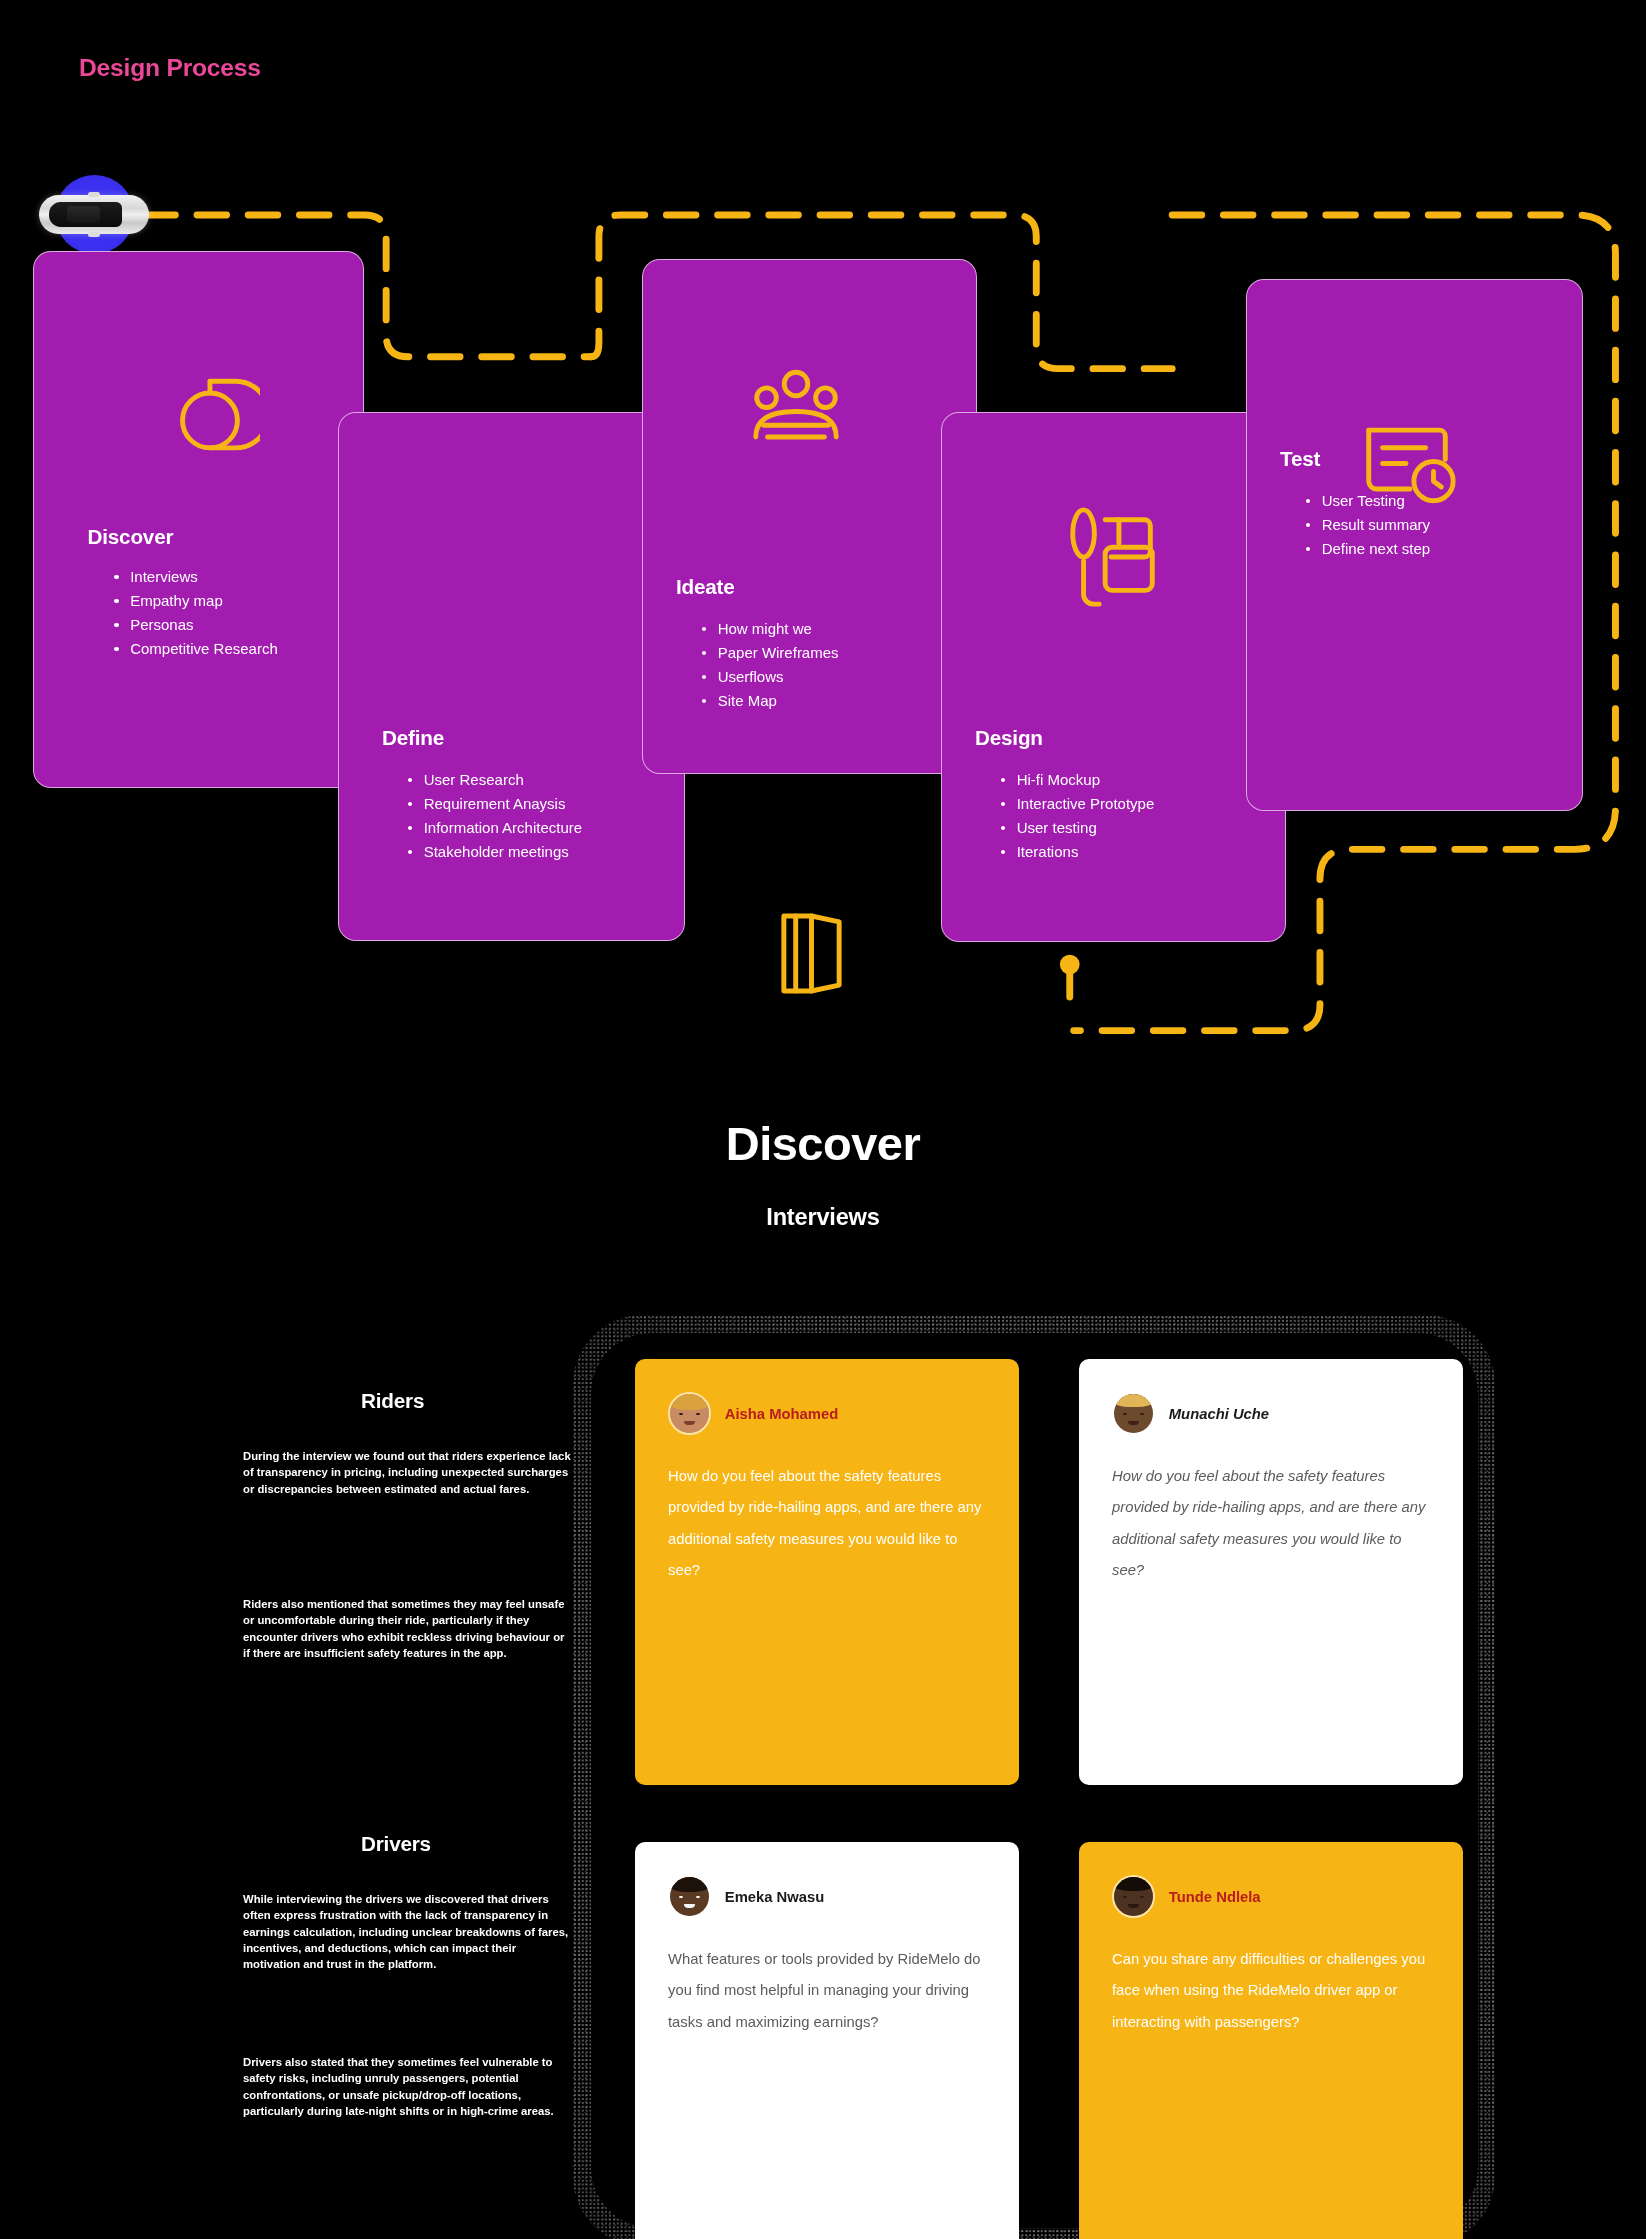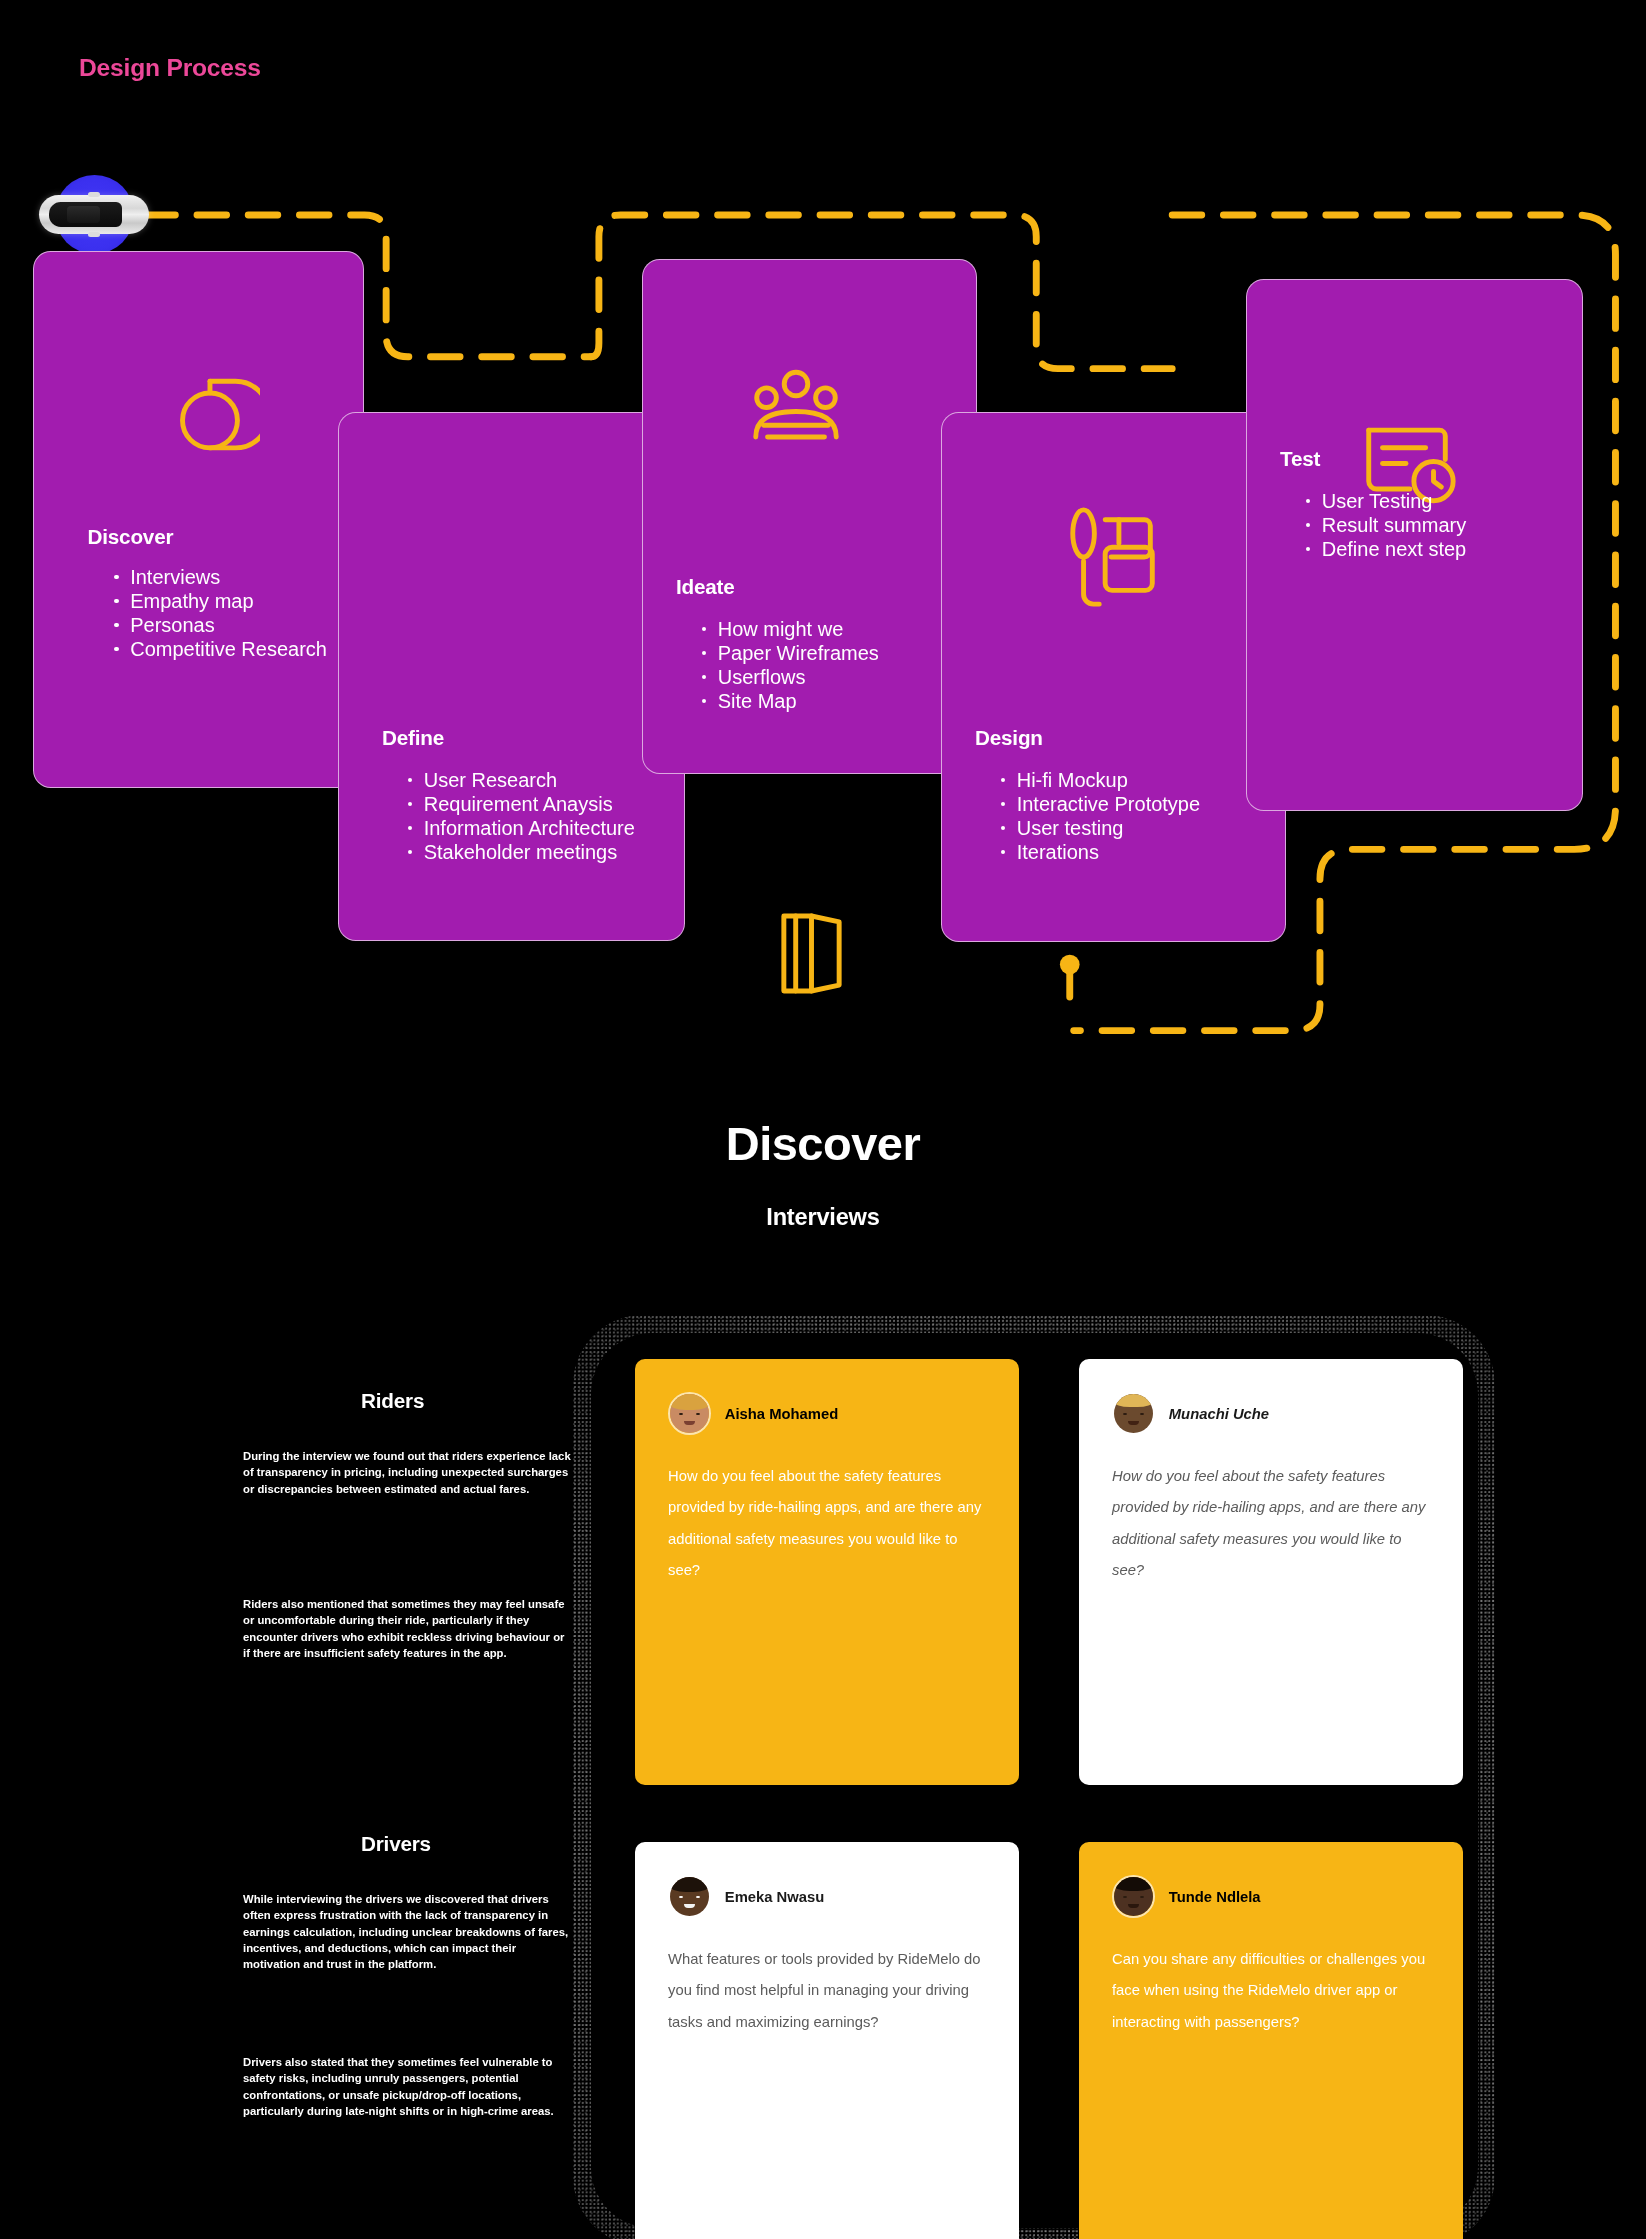--- a/index.html
+++ b/index.html
@@ -71,21 +71,21 @@
   }
   .pcard .p-title {
     position:absolute;
     color:#fff; font-weight:700; font-size:20.7px; letter-spacing:-0.2px;
   }
   .pcard ul {
     position:absolute;
     list-style: none;
   }
   .pcard ul li {
-    color:#fff; font-size:20px; line-height: 24px;
+    color:#fff; font-size:15px; line-height: 24px;
     position: relative; padding-left: 19.7px;
     white-space: nowrap;
   }
   .pcard ul li::before {
     content:"";
     position:absolute; left:3.9px; top:9.9px;
     width:4.4px; height:4.4px; border-radius:50%;
     background:#fff;
   }
   .picon { position:absolute; }
@@ -144,21 +144,21 @@
   .icard.white  { background:#ffffff; }
   .icard .ic-head { display:flex; align-items:center; gap:13.8px; }
   .icard .avatar {
     width:43px; height:43px; border-radius:50%;
     flex: 0 0 43px;
     border: 2px solid rgba(255,255,255,0.65);
     overflow:hidden; position:relative;
   }
   .icard .ic-name { font-size:14.8px; font-weight:700; }
   .icard .ic-q { font-size:14.8px; line-height:31.5px; margin-top:25.6px; }
-  .icard.yellow .ic-name { color:#000000; }
+  .icard.yellow .ic-name { color:#b91c1c; }
   .icard.yellow .ic-q    { color:#ffffff; }
   .icard.white  .ic-name { color:#1a1a1a; }
   .icard.white  .ic-q    { color:#5b5b5b; }
 
   
   .face { position:absolute; inset:0; }
   .face .skin { position:absolute; inset:0; }
   .face .hair { position:absolute; left:0; right:0; top:0; height:46%; border-radius:50% 50% 40% 40%; }
   .face .eyes { position:absolute; left:22%; right:22%; top:48%; height:6%; }
   .face .eyes i { position:absolute; width:18%; height:100%; border-radius:50%; background:#2a1b10; top:0; }

